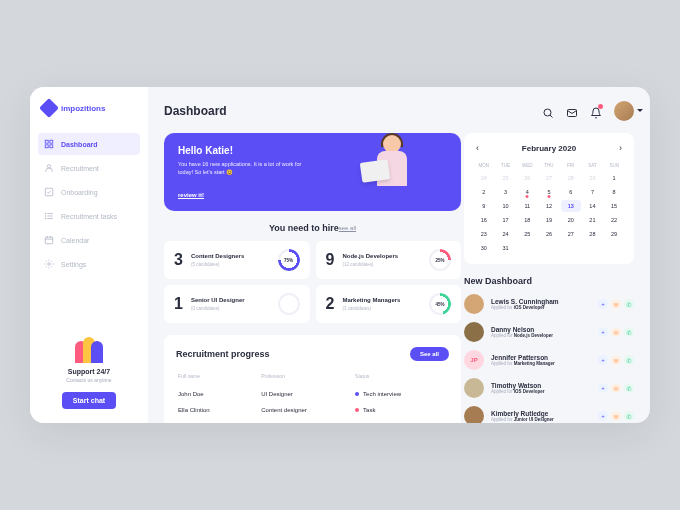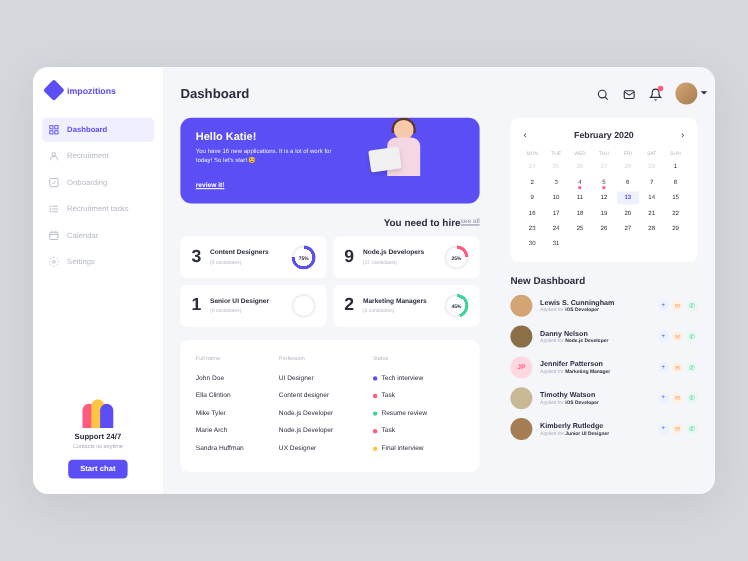--- a/index.html
+++ b/index.html
@@ -1,17 +1,17 @@
 <!DOCTYPE html>
 <html><head>
 <meta charset="utf-8">
 <style>
 *{margin:0;padding:0;box-sizing:border-box;font-family:-apple-system,BlinkMacSystemFont,"Segoe UI",sans-serif}
 body{background:#d4d8dd;width:680px;height:510px;display:flex;align-items:center;justify-content:center}
-.app{width:620px;height:388px;background:#f5f6fa;border-radius:14px;display:flex;overflow:hidden;box-shadow:0 10px 40px rgba(0,0,0,0.08)}
+.app{width:620px;height:336px;background:#f5f6fa;border-radius:14px;display:flex;overflow:hidden;box-shadow:0 10px 40px rgba(0,0,0,0.08)}
 .sidebar{width:118px;background:#fff;padding:14px 0;display:flex;flex-direction:column}
 .logo{display:flex;align-items:center;gap:5px;padding:0 12px;margin-bottom:18px}
 .logo-icon{width:14px;height:14px;background:#5b4ef5;transform:rotate(45deg);border-radius:2px}
 .logo-text{font-size:8px;font-weight:700;color:#5b4ef5}
 .nav{list-style:none;padding:0 8px}
 .nav li{display:flex;align-items:center;gap:7px;padding:6px 6px;font-size:7px;color:#b3b8c6;cursor:pointer;border-radius:4px;margin-bottom:2px}
 .nav li.active{background:#f0efff;color:#5b4ef5;font-weight:600}
 .nav-icon{width:10px;height:10px;display:flex;align-items:center;justify-content:center}
 .nav-icon svg{width:10px;height:10px}
 .support-card{margin-top:auto;padding:0 10px;text-align:center}
@@ -22,34 +22,34 @@
 .chat-btn{background:#5b4ef5;color:#fff;border:none;font-size:7px;font-weight:600;padding:5px 11px;border-radius:4px;cursor:pointer}
 .main{flex:1;padding:14px 16px;overflow:auto}
 .topbar{display:flex;align-items:center;margin-bottom:12px}
 .page-title{font-size:12px;font-weight:700;color:#2a2d3e}
 .top-actions{margin-left:auto;display:flex;align-items:center;gap:12px}
 .top-icon{width:12px;height:12px;color:#2a2d3e;cursor:pointer;position:relative}
 .top-icon svg{width:12px;height:12px}
 .notif-dot{position:absolute;top:-1px;right:-1px;width:5px;height:5px;border-radius:50%;background:#ff5b7f}
 .avatar{width:20px;height:20px;border-radius:50%;background:linear-gradient(135deg,#d4a574,#a67c52);cursor:pointer;position:relative}
 .avatar::after{content:'';position:absolute;right:-9px;top:8px;border:3px solid transparent;border-top-color:#2a2d3e}
-.content-row{display:flex;gap:28px}
+.content-row{display:flex;gap:3px}
 .left-col{flex:1;min-width:0}
 .right-col{width:170px}
 .hero{background:#5b4ef5;border-radius:10px;padding:12px 14px;color:#fff;position:relative;height:78px;overflow:hidden;margin-bottom:12px}
 .hero-title{font-size:10px;font-weight:700;margin-bottom:4px}
 .hero-text{font-size:5.5px;opacity:0.9;max-width:130px;line-height:1.5;margin-bottom:6px}
 .hero-link{font-size:6px;font-weight:600;text-decoration:underline;cursor:pointer}
 .hero-illust{position:absolute;right:40px;top:-6px;width:70px;height:90px}
 .illust-person{position:absolute;width:48px;height:70px;right:8px;top:8px}
 .illust-head{width:18px;height:18px;border-radius:50%;background:#f7c9a8;position:absolute;top:0;left:18px}
 .illust-hair{width:22px;height:14px;border-radius:11px 11px 0 0;background:#5a3825;position:absolute;top:-2px;left:16px}
 .illust-body{width:30px;height:35px;background:#f5d7e3;border-radius:8px 8px 0 0;position:absolute;top:16px;left:12px}
 .illust-laptop{width:28px;height:20px;background:#f0f0f0;border-radius:2px;position:absolute;top:26px;left:-4px;transform:rotate(-8deg);box-shadow:0 2px 4px rgba(0,0,0,0.15)}
-.section-head{display:flex;align-items:center;justify-content:flex-end;margin-bottom:8px}
+.section-head{display:flex;align-items:center;justify-content:center;margin-bottom:8px}
 .section-title{font-size:9px;font-weight:700;color:#2a2d3e}
 .see-all{font-size:6px;color:#8a8fa3;text-decoration:underline;cursor:pointer}
 .hire-grid{display:grid;grid-template-columns:1fr 1fr;gap:6px;margin-bottom:12px}
 .hire-card{background:#fff;border-radius:6px;padding:8px 10px;display:flex;align-items:center;gap:8px}
 .hire-num{font-size:16px;font-weight:700;color:#2a2d3e}
 .hire-info{flex:1}
 .hire-role{font-size:6px;font-weight:700;color:#2a2d3e;line-height:1.2}
 .hire-cand{font-size:4.5px;color:#b3b8c6;margin-top:1px}
 .ring{width:22px;height:22px;border-radius:50%;position:relative;display:flex;align-items:center;justify-content:center}
 .ring-bg{position:absolute;inset:0;border-radius:50%;border:2px solid #eef0f6}
@@ -257,20 +257,24 @@
               </div>
               <div class="ring">
                 <div class="ring-bg"></div>
                 <div class="ring-fg" style="background:conic-gradient(#3dd598 162deg,transparent 0);-webkit-mask:radial-gradient(circle,transparent 8px,#000 8px);mask:radial-gradient(circle,transparent 8px,#000 8px)"></div>
                 <span class="ring-label">45%</span>
               </div>
             </div>
           </div>
 
         <div class="progress-card">
+          <div class="progress-head">
+            <div class="progress-title">Recruitment progress</div>
+            <button class="see-all-btn">See all</button>
+          </div>
           <table class="progress-table">
             <thead>
                 <tr id="progress-head-row">
                   <th>Full name</th>
                   <th>Profession</th>
                   <th>Status</th>
                 </tr>
               </thead>
             <tbody id="progress-body">
                 <tr>

